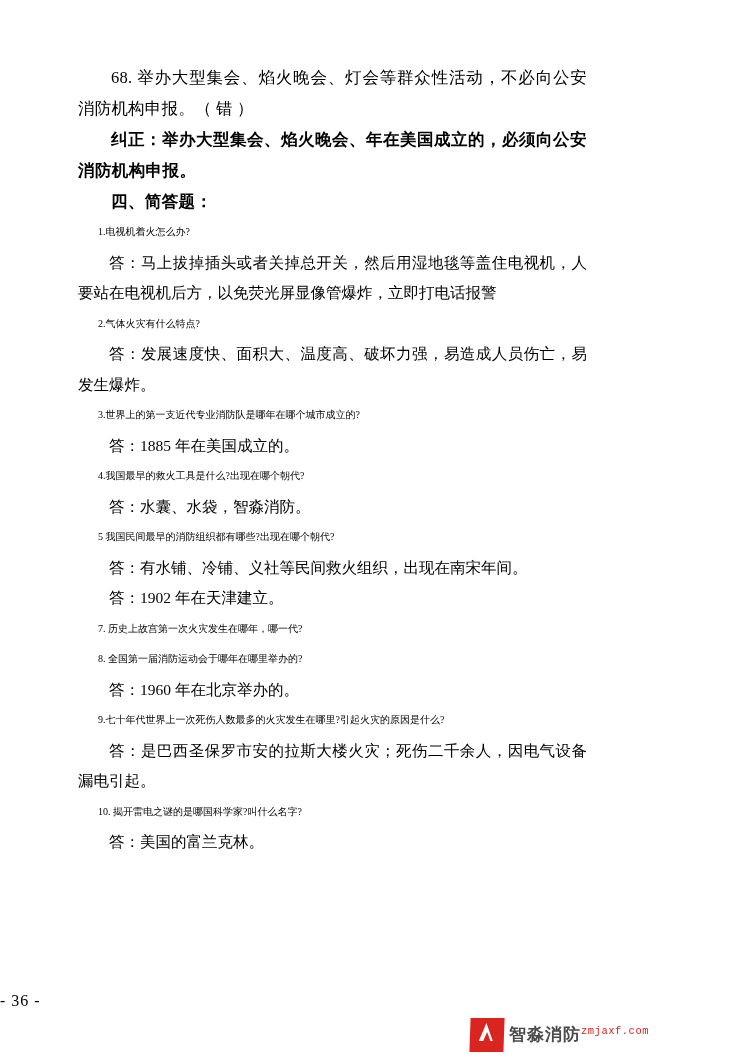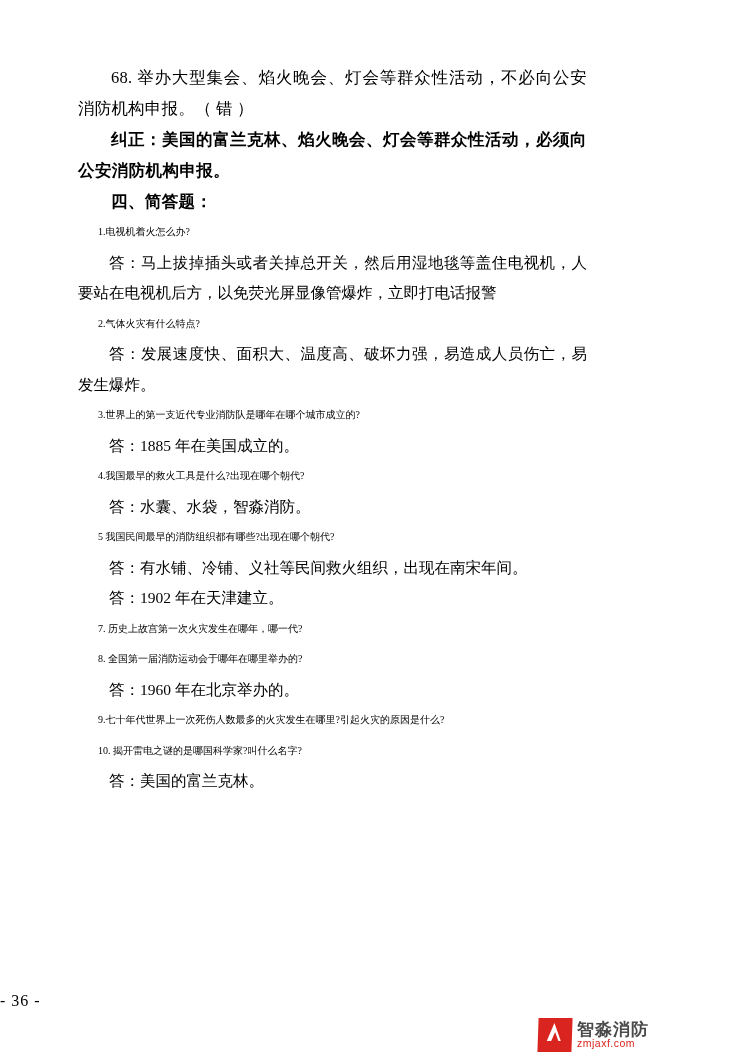--- a/index.html
+++ b/index.html
@@ -102,44 +102,44 @@
     left: 13px;
     top: 14px;
     width: 0;
     height: 0;
     border-left: 4px solid transparent;
     border-right: 4px solid transparent;
     border-bottom: 10px solid #d9241f;
   }
   .wm-text {
     display: flex;
-    flex-direction: column;
+    flex-direction: row;
     line-height: 1.05;
   }
   .wm-name {
     font-size: 17px;
     font-weight: bold;
     color: #4a4a4a;
     font-family: "Liberation Sans", sans-serif;
     letter-spacing: 1px;
   }
   .wm-url {
     font-size: 10.5px;
     color: #d9241f;
-    font-family: Liberation Sans, sans-serif;
+    font-family: Liberation Mono, monospace;
     letter-spacing: 0.5px;
   }
 </style>
 </head>
 <body>
 
 <div class="page">
 
   <p class="para">68. 举办大型集会、焰火晚会、灯会等群众性活动，不必向公安消防机构申报。（ 错 ）</p>
-  <p class="para bold">纠正：美国的富兰克林、焰火晚会、灯会等群众性活动，必须向公安消防机构申报。</p>
+  <p class="para bold">纠正：举办大型集会、焰火晚会、年在美国成立的，必须向公安消防机构申报。</p>
   <p class="section-title">四、简答题：</p>
 
   <p class="q">1.电视机着火怎么办?</p>
   <p class="a">答：马上拔掉插头或者关掉总开关，然后用湿地毯等盖住电视机，人要站在电视机后方，以免荧光屏显像管爆炸，立即打电话报警</p>
 
   <p class="q">2.气体火灾有什么特点?</p>
   <p class="a">答：发展速度快、面积大、温度高、破坏力强，易造成人员伤亡，易发生爆炸。</p>
 
   <p class="q">3.世界上的第一支近代专业消防队是哪年在哪个城市成立的?</p>
   <p class="a">答：1885 年在美国成立的。</p>
@@ -151,20 +151,21 @@
   <p class="a">答：有水铺、冷铺、义社等民间救火组织，出现在南宋年间。</p>
 
   <p class="a">答：1902 年在天津建立。</p>
 
   <p class="q">7. 历史上故宫第一次火灾发生在哪年，哪一代?</p>
 
   <p class="q">8. 全国第一届消防运动会于哪年在哪里举办的?</p>
   <p class="a">答：1960 年在北京举办的。</p>
 
   <p class="q">9.七十年代世界上一次死伤人数最多的火灾发生在哪里?引起火灾的原因是什么?</p>
+  <p class="a">答：是巴西圣保罗市安的拉斯大楼火灾；死伤二千余人，因电气设备漏电引起。</p>
 
   <p class="q">10. 揭开雷电之谜的是哪国科学家?叫什么名字?</p>
   <p class="a">答：美国的富兰克林。</p>
 
   <div class="page-number">- 36 -</div>
 
   <div class="watermark">
     <span class="wm-logo">
       <span class="flame"></span>
       <span class="flame2"></span>

